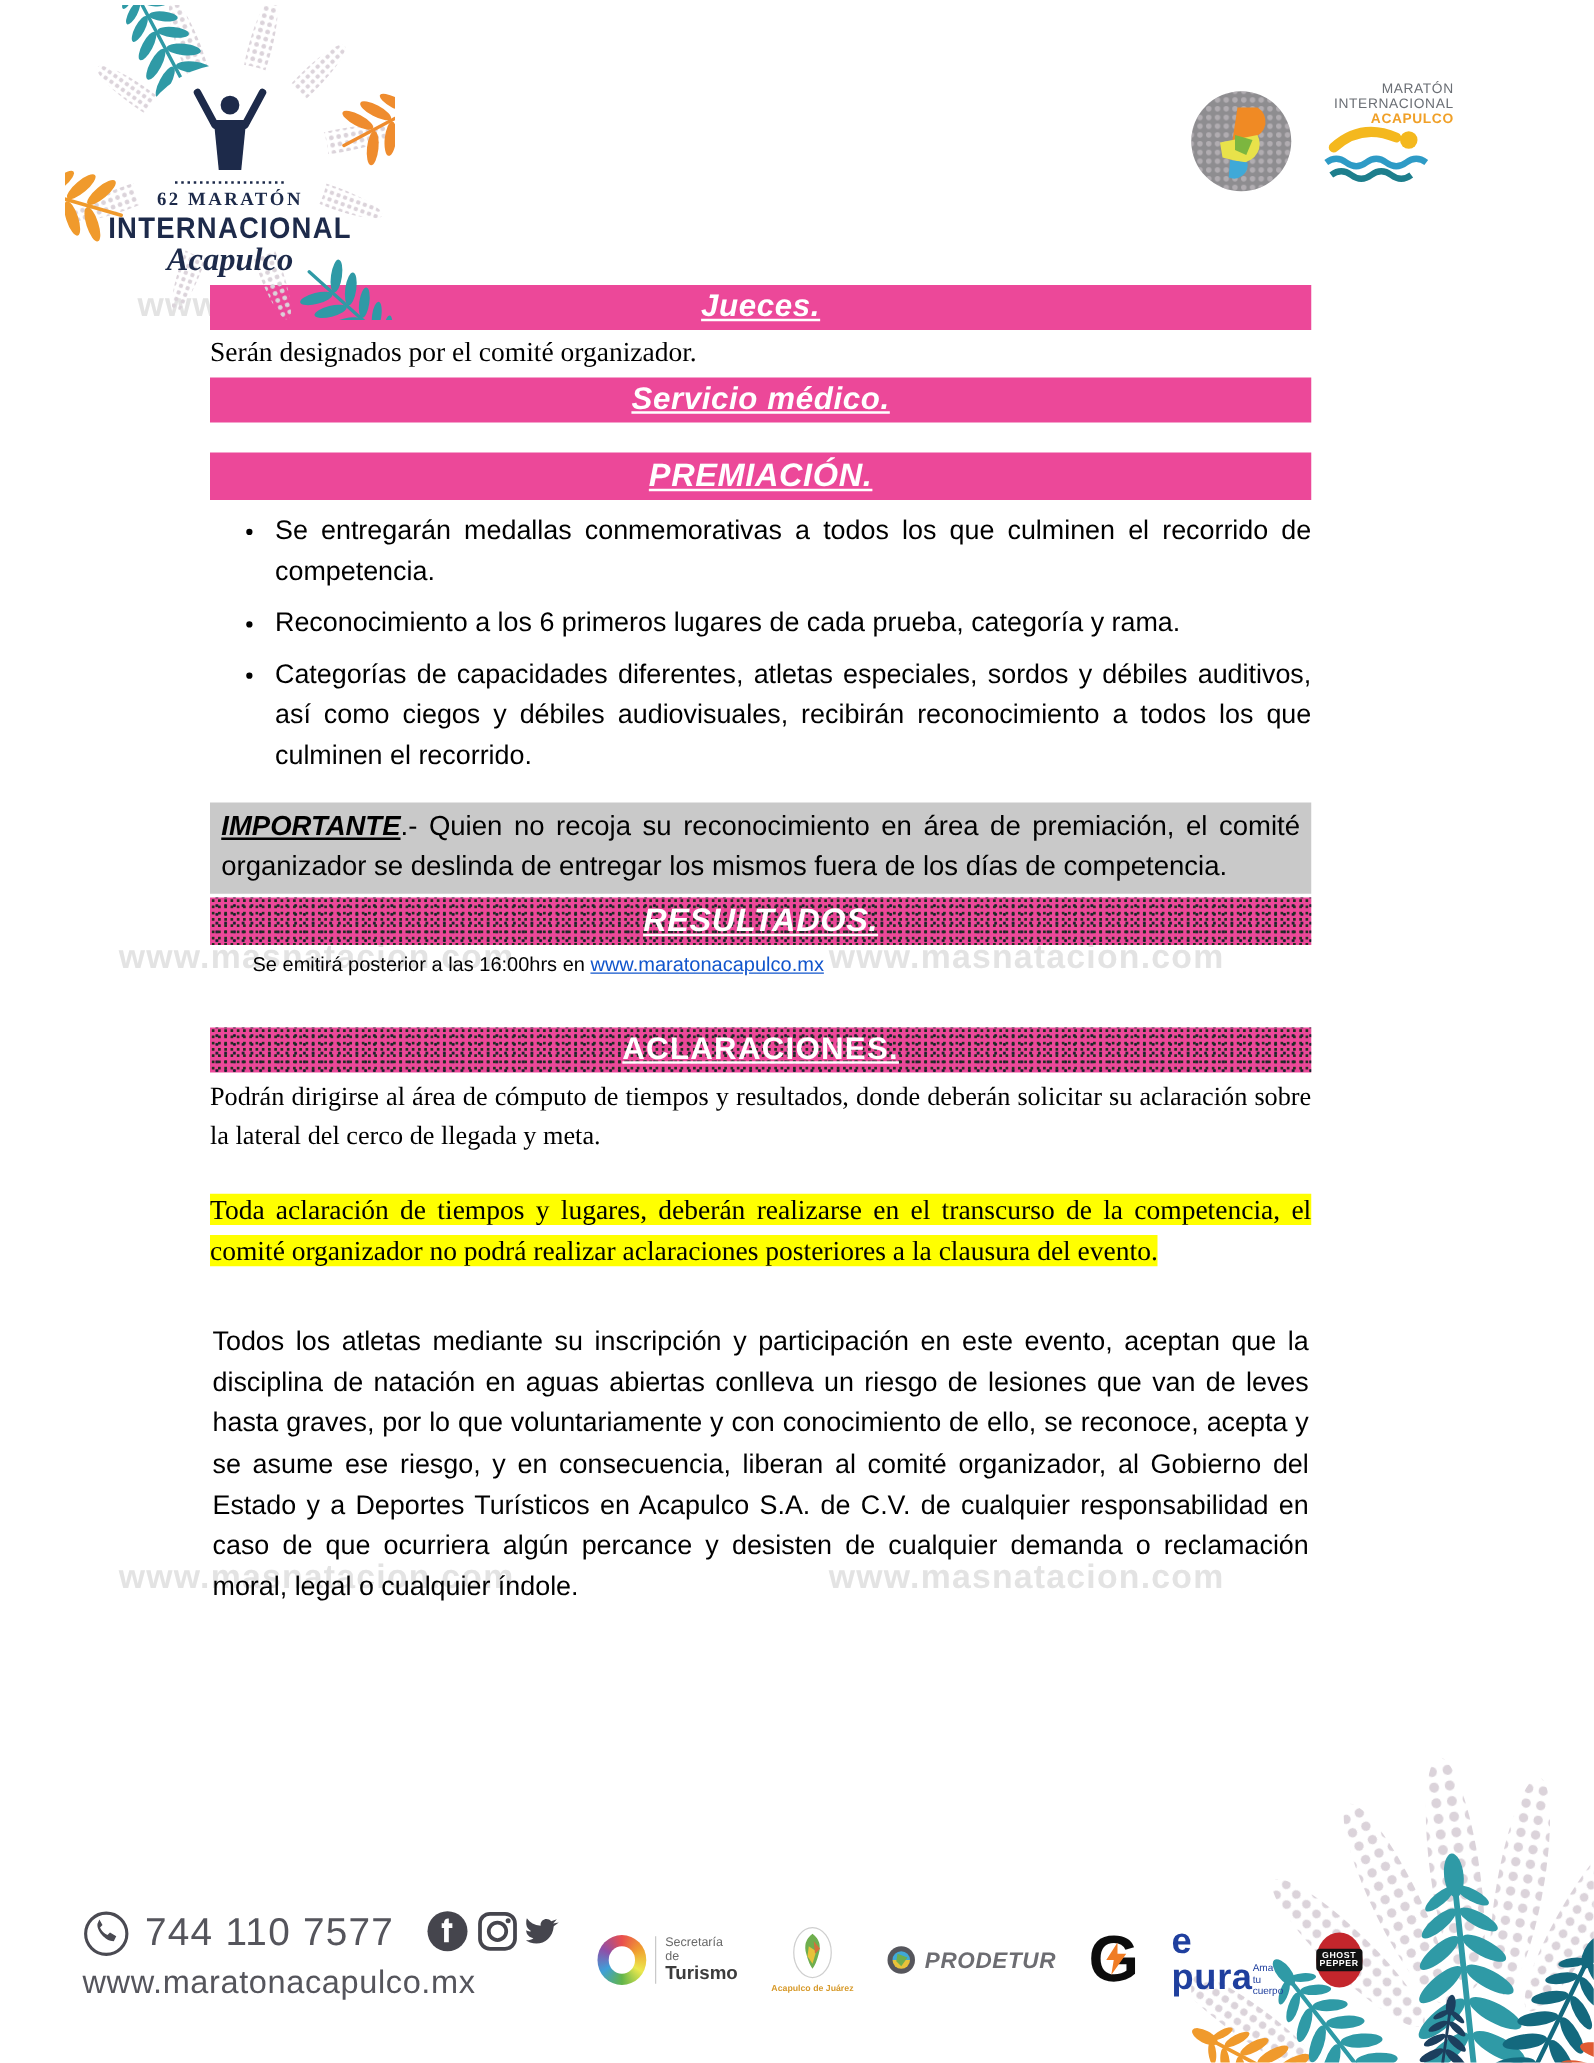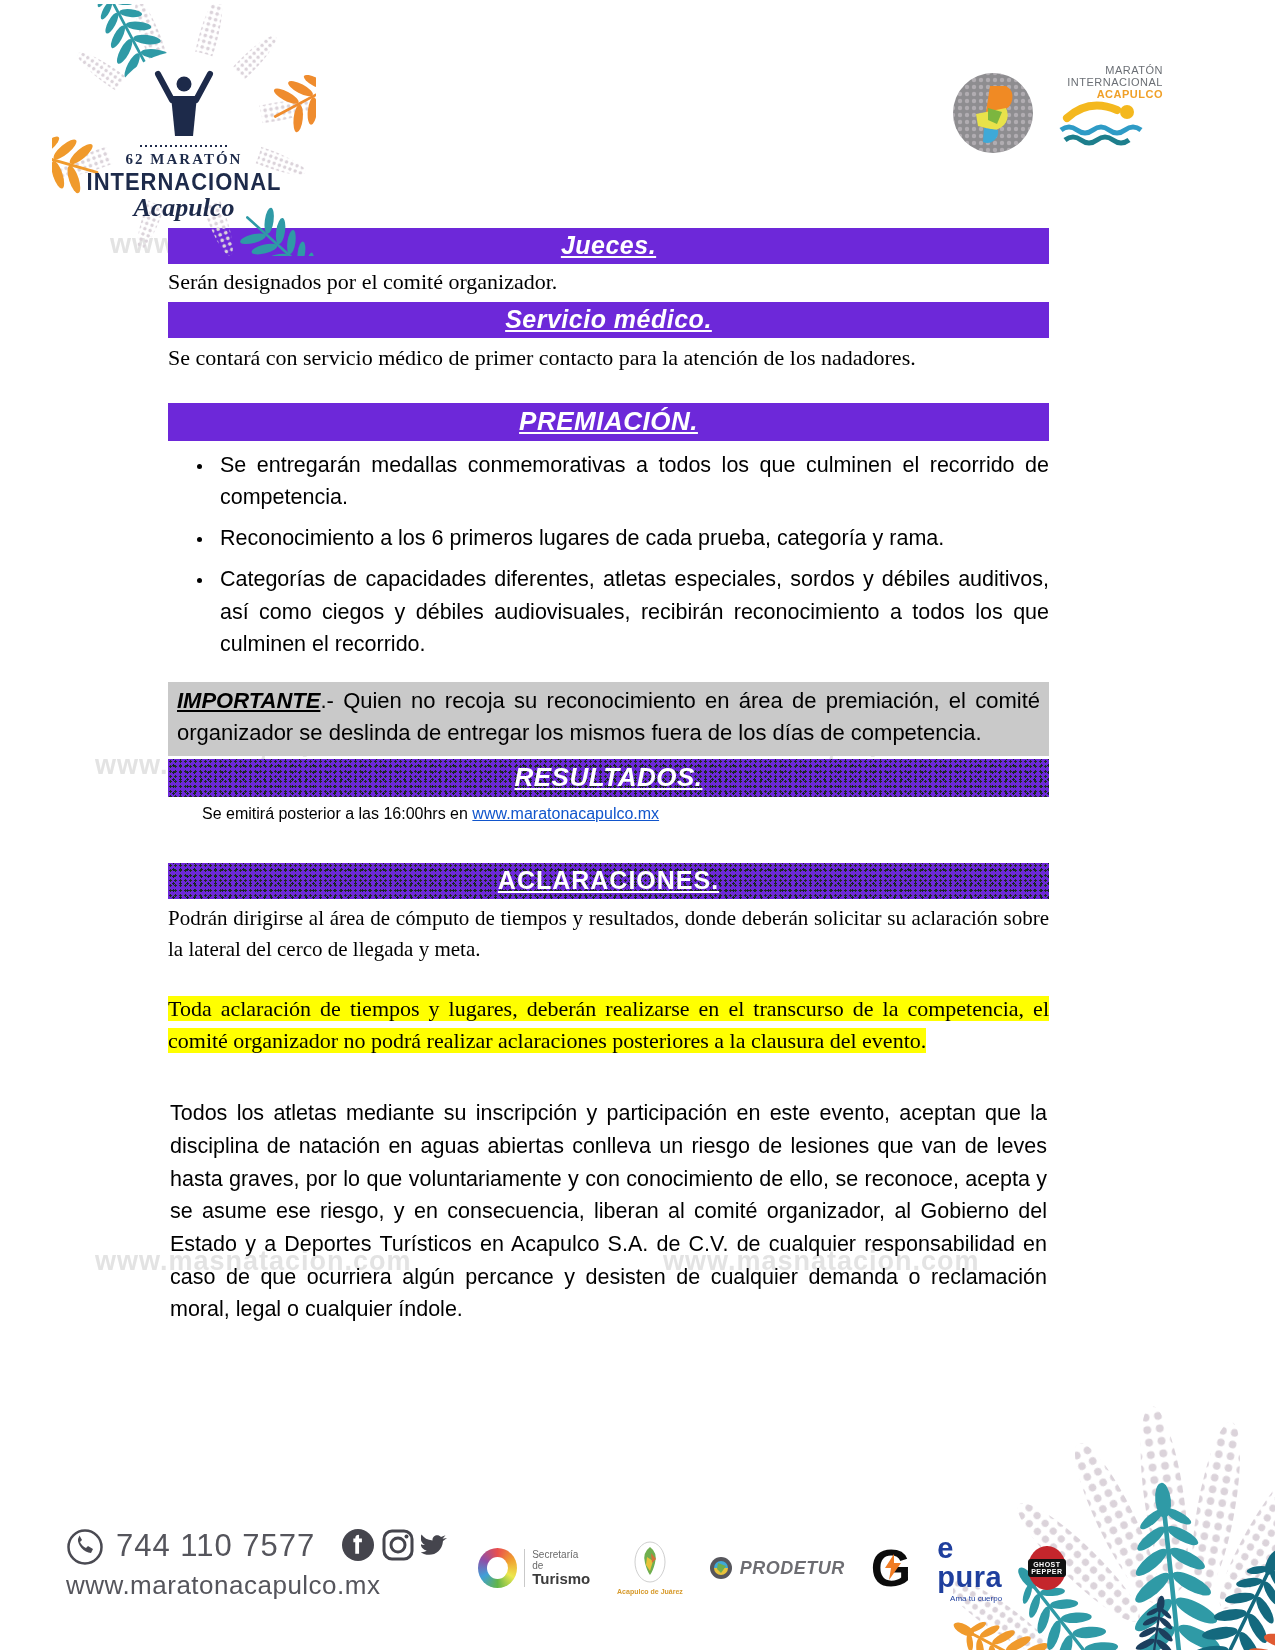--- a/index.html
+++ b/index.html
@@ -7,21 +7,21 @@
        font-family:"Liberation Sans", sans-serif;color:#000;}
   .page{position:absolute;inset:0;}
 
   
   .wm{position:absolute;font-weight:bold;font-size:27px;letter-spacing:1px;color:#e3e3e3;
       white-space:nowrap;z-index:0;}
 
   
   .content{position:absolute;left:168px;top:228px;width:881px;z-index:1;}
 
-  .bar{background:#6d28d9;color:#fff;text-align:center;padding:3px 0 4px;}
+  .bar{background:#ec4899;color:#fff;text-align:center;padding:3px 0 4px;}
   .bar .t{font-weight:bold;font-style:italic;text-decoration:underline;font-size:25px;letter-spacing:.5px;}
   .bar.big .t{font-size:26px;}
   .bar.upright .t{font-style:normal;letter-spacing:1px;}
   .bar.textured{background-image:radial-gradient(#20301f 1px,transparent 1.4px),
                                  radial-gradient(#16222c 1px,transparent 1.4px);
                 background-size:5px 5px,7px 7px;background-position:0 0,2px 3px;}
 
   p.body{font-size:22px;line-height:1.47;text-align:justify;margin:4px 0;font-family:Liberation Serif, serif;}
   p.tight{font-size:21px;}
 
@@ -57,21 +57,21 @@
   .tur-wheel::after{content:"";position:absolute;inset:9px;background:#fff;border-radius:50%;}
   .tur-div{width:1px;height:38px;background:#c9c9c9;}
   .tur-txt{display:flex;flex-direction:column;line-height:1.1;}
   .tur-a{font-size:10px;color:#6a6a6a;} .tur-b{font-size:15px;font-weight:bold;color:#3c3c3c;}
   .aca{display:flex;flex-direction:column;align-items:center;}
   .aca-cap{font-size:7px;color:#d79a2b;font-weight:bold;margin-top:1px;white-space:nowrap;}
   .prodetur{font-size:18px;font-weight:bold;font-style:italic;color:#6d6d72;letter-spacing:.5px;}
   .gat{position:relative;width:44px;height:52px;}
   .gat-g{font-size:52px;font-weight:bold;color:#0c0c0c;line-height:52px;font-family:"Liberation Sans",sans-serif;}
   .gat-bolt{position:absolute;left:13px;top:12px;}
-  .epura{display:flex;flex-direction:column;align-items:flex-end;}
+  .epura{display:flex;flex-direction:row;align-items:flex-end;}
   .ep-main{font-size:29px;font-weight:bold;color:#1f3f9e;letter-spacing:.5px;line-height:1;}
   .ep-tag{font-size:8px;color:#1f3f9e;margin-top:2px;}
   .ghost{width:44px;height:44px;border-radius:50%;background:#c4262c;position:relative;
          display:flex;align-items:center;justify-content:center;}
   .ghost-inner{background:#111;border-radius:3px;padding:2px 3px;text-align:center;line-height:1;}
   .ghost-inner span{display:block;color:#fff;font-size:7px;font-weight:bold;letter-spacing:.5px;}
 
   .palms{position:absolute;right:-8px;bottom:-8px;width:330px;height:305px;z-index:0;}
 </style>
 </head>
@@ -178,21 +178,20 @@
   <div class="content">
 
     <div class="bar">
       <span class="t">Jueces.</span>
     </div>
     <p class="body" style="margin-top:2px">Serán designados por el comité organizador.</p>
 
     <div class="bar">
       <span class="t">Servicio médico.</span>
     </div>
-    <p class="body">Se contará con servicio médico de primer contacto para la atención de los nadadores.</p>
 
     <div class="spacer24"></div>
 
     <div class="bar big">
       <span class="t">PREMIACIÓN.</span>
     </div>
     <ul class="bullets">
       <li><span>Se entregarán medallas conmemorativas a todos los que culminen el recorrido de competencia.</span></li>
       <li><span>Reconocimiento a los 6 primeros lugares de cada prueba, categoría y rama.</span></li>
       <li><span>Categorías de capacidades diferentes, atletas especiales, sordos y débiles auditivos, así como ciegos y débiles audiovisuales, recibirán reconocimiento a todos los que culminen el recorrido.</span></li>

